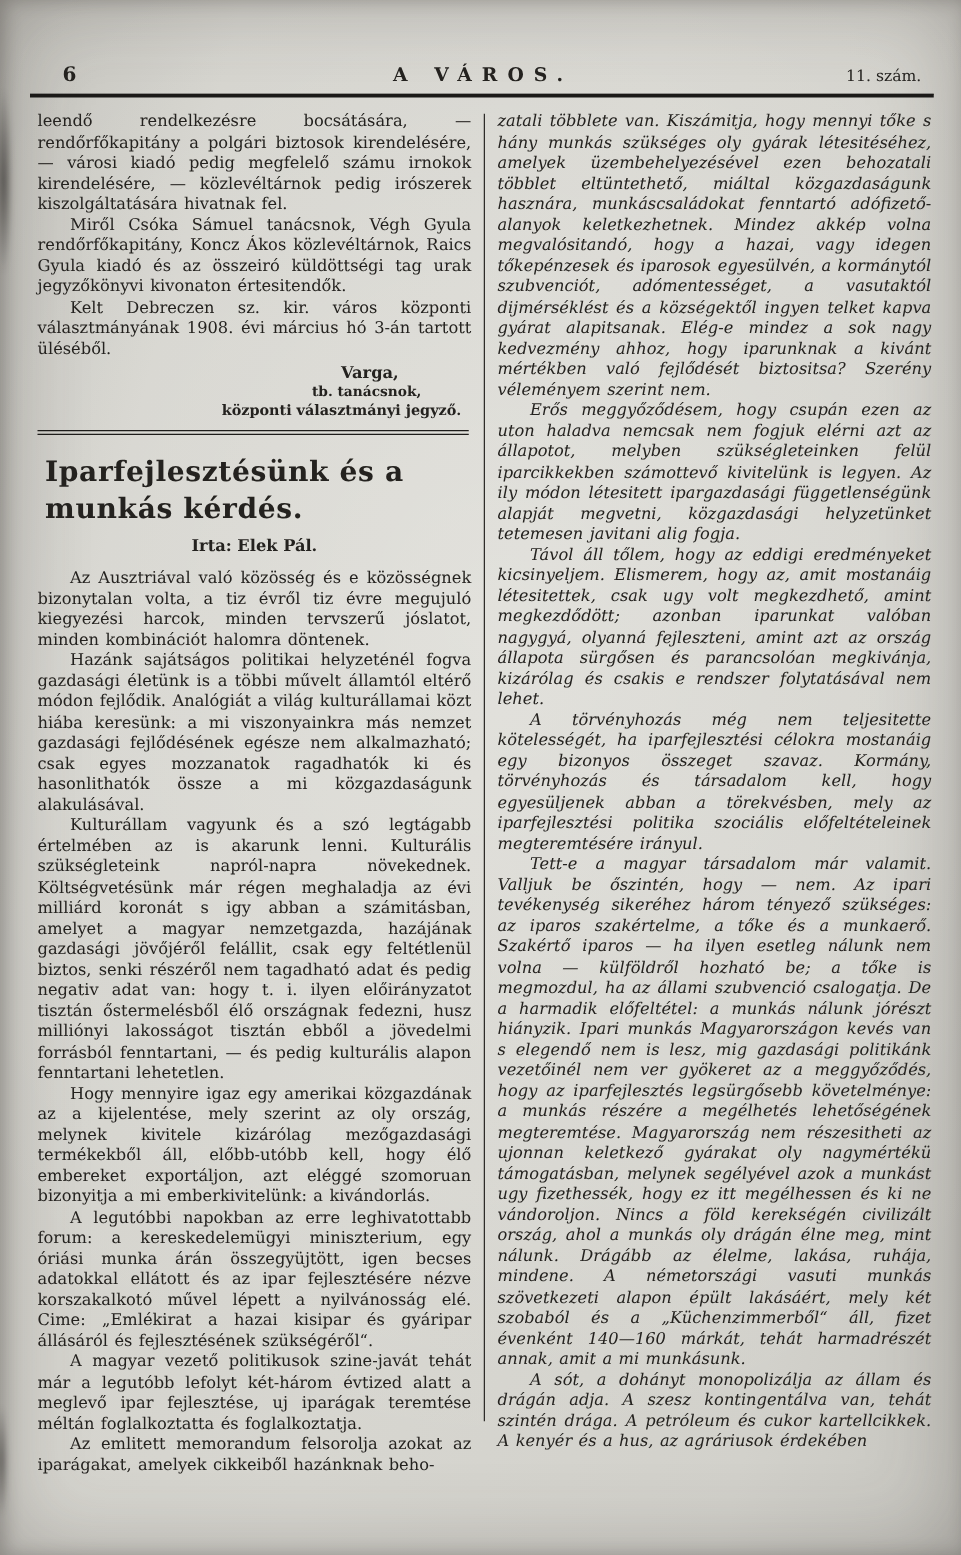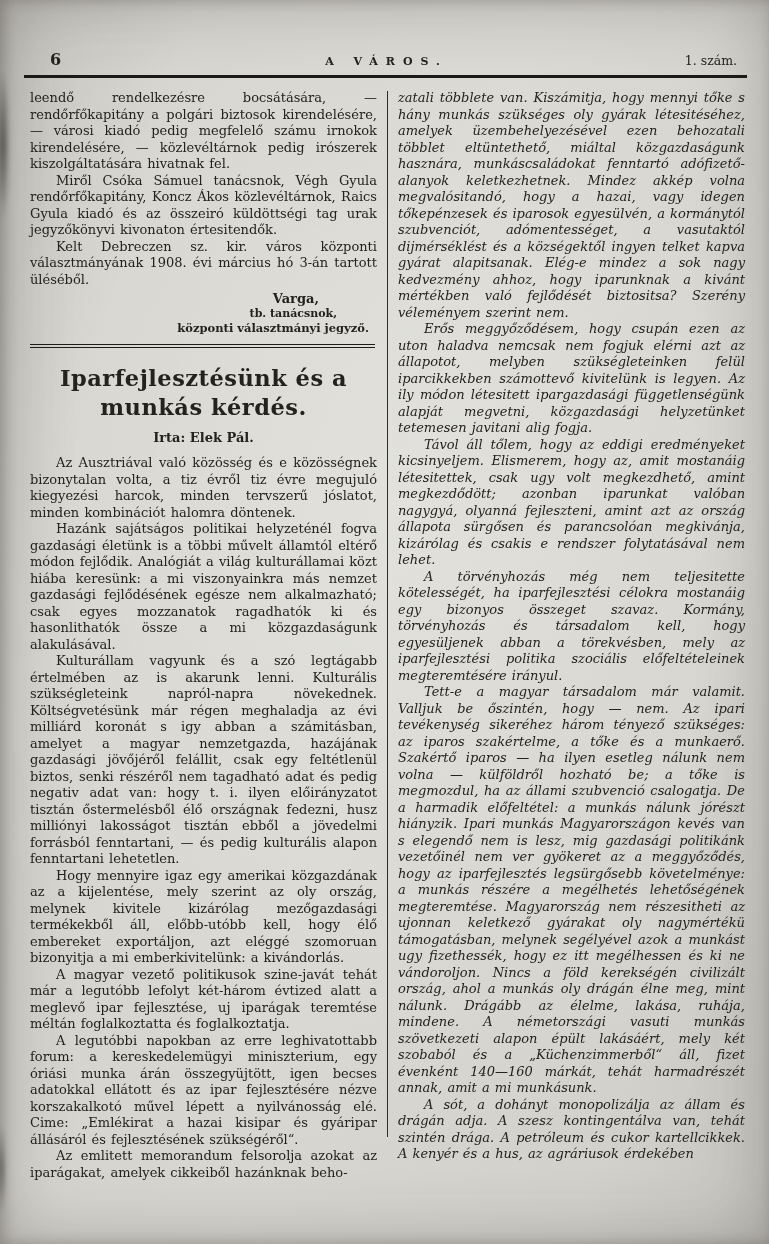--- a/index.html
+++ b/index.html
@@ -28,21 +28,21 @@
     content:"";position:absolute;left:-5px;bottom:30px;width:12px;height:90px;
     background:radial-gradient(closest-side,rgba(25,22,20,.45),rgba(25,22,20,0));
     filter:blur(2px);
   }
 
   .page-header{
     display:grid;grid-template-columns:1fr auto 1fr;align-items:baseline;
     padding:50px 26px 4px 30px;
   }
   .page-num{font-size:16px;font-weight:bold;justify-self:start;padding-left:20px;}
-  .journal-title{font-size:11px;font-weight:bold;letter-spacing:8px;justify-self:center;}
+  .journal-title{font-size:15px;font-weight:bold;letter-spacing:8px;justify-self:center;}
   .issue-num{font-size:12.5px;justify-self:end;padding-right:6px;}
 
   .header-rule{margin:1px 22px 0 24px;height:3px;background:#1b1a18;}
   .header-rule::after{content:"";display:block;height:1px;background:rgba(27,26,24,.55);margin-top:2px;}
 
   .columns{display:flex;align-items:stretch;padding:12px 24px 0 30px;}
   .col{flex:1 1 0;min-width:0;}
   .col.left{padding-right:10px;}
   .col.right{padding-left:10px;font-style:italic;}
   .col-divider{flex:0 0 1px;width:1px;background:#2e2c29;height:1046px;margin-top:1px;}
@@ -56,34 +56,34 @@
   p.noindent{text-indent:0;}
 
   .signature{text-align:right;margin:4px 0 8px;line-height:14.5px;}
   .sig-name{font-weight:bold;font-size:13px;padding-right:58px;}
   .sig-title{font-weight:bold;font-size:11px;padding-right:40px;}
   .sig-role{font-weight:bold;font-size:11.5px;padding-right:8px;}
 
   .section-divider{height:2px;border-top:1.5px solid #1d1c1a;border-bottom:1px solid #1d1c1a;margin:6px 2px 16px 0;}
 
   .article-title{
-    margin:8px 6px 8px;text-align:center;
+    margin:8px 6px 8px;text-align:left;
     font-size:22.5px;line-height:1.3;font-weight:bold;letter-spacing:.5px;
   }
   .article-byline{text-align:center;font-size:13px;font-weight:bold;margin:0 0 10px;}
 </style>
 </head>
 <body>
 
 <div class="page">
 
   <header class="page-header">
     <span class="page-num">6</span>
     <span class="journal-title">A VÁROS.</span>
-    <span class="issue-num">1. szám.</span>
+    <span class="issue-num">11. szám.</span>
   </header>
 
   <div class="header-rule"></div>
 
   <div class="columns">
 
     <div class="col left">
       <p class="noindent">leendő rendelkezésre bocsátására, — rendőrfőkapitány a polgári biztosok kirendelésére, — városi kiadó pedig megfelelő számu irnokok kirendelésére, — közlevéltárnok pedig irószerek kiszolgáltatására hivatnak fel.</p>
       <p>Miről Csóka Sámuel tanácsnok, Végh Gyula rendőrfőkapitány, Koncz Ákos közlevéltárnok, Raics Gyula kiadó és az összeiró küldöttségi tag urak jegyzőkönyvi kivonaton értesitendők.</p>
       <p>Kelt Debreczen sz. kir. város központi választmányának 1908. évi március hó 3-án tartott üléséből.</p>
@@ -96,22 +96,22 @@
 
       <div class="section-divider"></div>
 
       <h2 class="article-title">Iparfejlesztésünk és a munkás kérdés.</h2>
       <div class="article-byline">Irta: Elek Pál.</div>
 
       <p>Az Ausztriával való közösség és e közösségnek bizonytalan volta, a tiz évről tiz évre megujuló kiegyezési harcok, minden tervszerű jóslatot, minden kombinációt halomra döntenek.</p>
       <p>Hazánk sajátságos politikai helyzeténél fogva gazdasági életünk is a többi művelt államtól eltérő módon fejlődik. Analógiát a világ kulturállamai közt hiába keresünk: a mi viszonyainkra más nemzet gazdasági fejlődésének egésze nem alkalmazható; csak egyes mozzanatok ragadhatók ki és hasonlithatók össze a mi közgazdaságunk alakulásával.</p>
       <p>Kulturállam vagyunk és a szó legtágabb értelmében az is akarunk lenni. Kulturális szükségleteink napról-napra növekednek. Költségvetésünk már régen meghaladja az évi milliárd koronát s igy abban a számitásban, amelyet a magyar nemzetgazda, hazájának gazdasági jövőjéről felállit, csak egy feltétlenül biztos, senki részéről nem tagadható adat és pedig negativ adat van: hogy t. i. ilyen előirányzatot tisztán őstermelésből élő országnak fedezni, husz milliónyi lakosságot tisztán ebből a jövedelmi forrásból fenntartani, — és pedig kulturális alapon fenntartani lehetetlen.</p>
       <p>Hogy mennyire igaz egy amerikai közgazdának az a kijelentése, mely szerint az oly ország, melynek kivitele kizárólag mezőgazdasági termékekből áll, előbb-utóbb kell, hogy élő embereket exportáljon, azt eléggé szomoruan bizonyitja a mi emberkivitelünk: a kivándorlás.</p>
+      <p>A legutóbbi napokban az erre leghivatottabb forum: a kereskedelemügyi miniszterium, egy óriási munka árán összegyüjtött, igen becses adatokkal ellátott és az ipar fejlesztésére nézve korszakalkotó művel lépett a nyilvánosság elé. Cime: „Emlékirat a hazai kisipar és gyáripar állásáról és fejlesztésének szükségéről“.</p>
       <p>A magyar vezető politikusok szine-javát tehát már a legutóbb lefolyt két-három évtized alatt a meglevő ipar fejlesztése, uj iparágak teremtése méltán foglalkoztatta és foglalkoztatja.</p>
-      <p>A legutóbbi napokban az erre leghivatottabb forum: a kereskedelemügyi miniszterium, egy óriási munka árán összegyüjtött, igen becses adatokkal ellátott és az ipar fejlesztésére nézve korszakalkotó művel lépett a nyilvánosság elé. Cime: „Emlékirat a hazai kisipar és gyáripar állásáról és fejlesztésének szükségéről“.</p>
       <p>Az emlitett memorandum felsorolja azokat az iparágakat, amelyek cikkeiből hazánknak beho-</p>
     </div>
 
     <div class="col-divider"></div>
 
     <div class="col right">
       <p class="noindent">zatali többlete van. Kiszámitja, hogy mennyi tőke s hány munkás szükséges oly gyárak létesitéséhez, amelyek üzembehelyezésével ezen behozatali többlet eltüntethető, miáltal közgazdaságunk hasznára, munkáscsaládokat fenntartó adófizető-alanyok keletkezhetnek. Mindez akkép volna megvalósitandó, hogy a hazai, vagy idegen tőkepénzesek és iparosok egyesülvén, a kormánytól szubvenciót, adómentességet, a vasutaktól dijmérséklést és a községektől ingyen telket kapva gyárat alapitsanak. Elég-e mindez a sok nagy kedvezmény ahhoz, hogy iparunknak a kivánt mértékben való fejlődését biztositsa? Szerény véleményem szerint nem.</p>
       <p>Erős meggyőződésem, hogy csupán ezen az uton haladva nemcsak nem fogjuk elérni azt az állapotot, melyben szükségleteinken felül iparcikkekben számottevő kivitelünk is legyen. Az ily módon létesitett ipargazdasági függetlenségünk alapját megvetni, közgazdasági helyzetünket tetemesen javitani alig fogja.</p>
       <p>Távol áll tőlem, hogy az eddigi eredményeket kicsinyeljem. Elismerem, hogy az, amit mostanáig létesitettek, csak ugy volt megkezdhető, amint megkezdődött; azonban iparunkat valóban nagygyá, olyanná fejleszteni, amint azt az ország állapota sürgősen és parancsolóan megkivánja, kizárólag és csakis e rendszer folytatásával nem lehet.</p>
       <p>A törvényhozás még nem teljesitette kötelességét, ha iparfejlesztési célokra mostanáig egy bizonyos összeget szavaz. Kormány, törvényhozás és társadalom kell, hogy egyesüljenek abban a törekvésben, mely az iparfejlesztési politika szociális előfeltételeinek megteremtésére irányul.</p>

